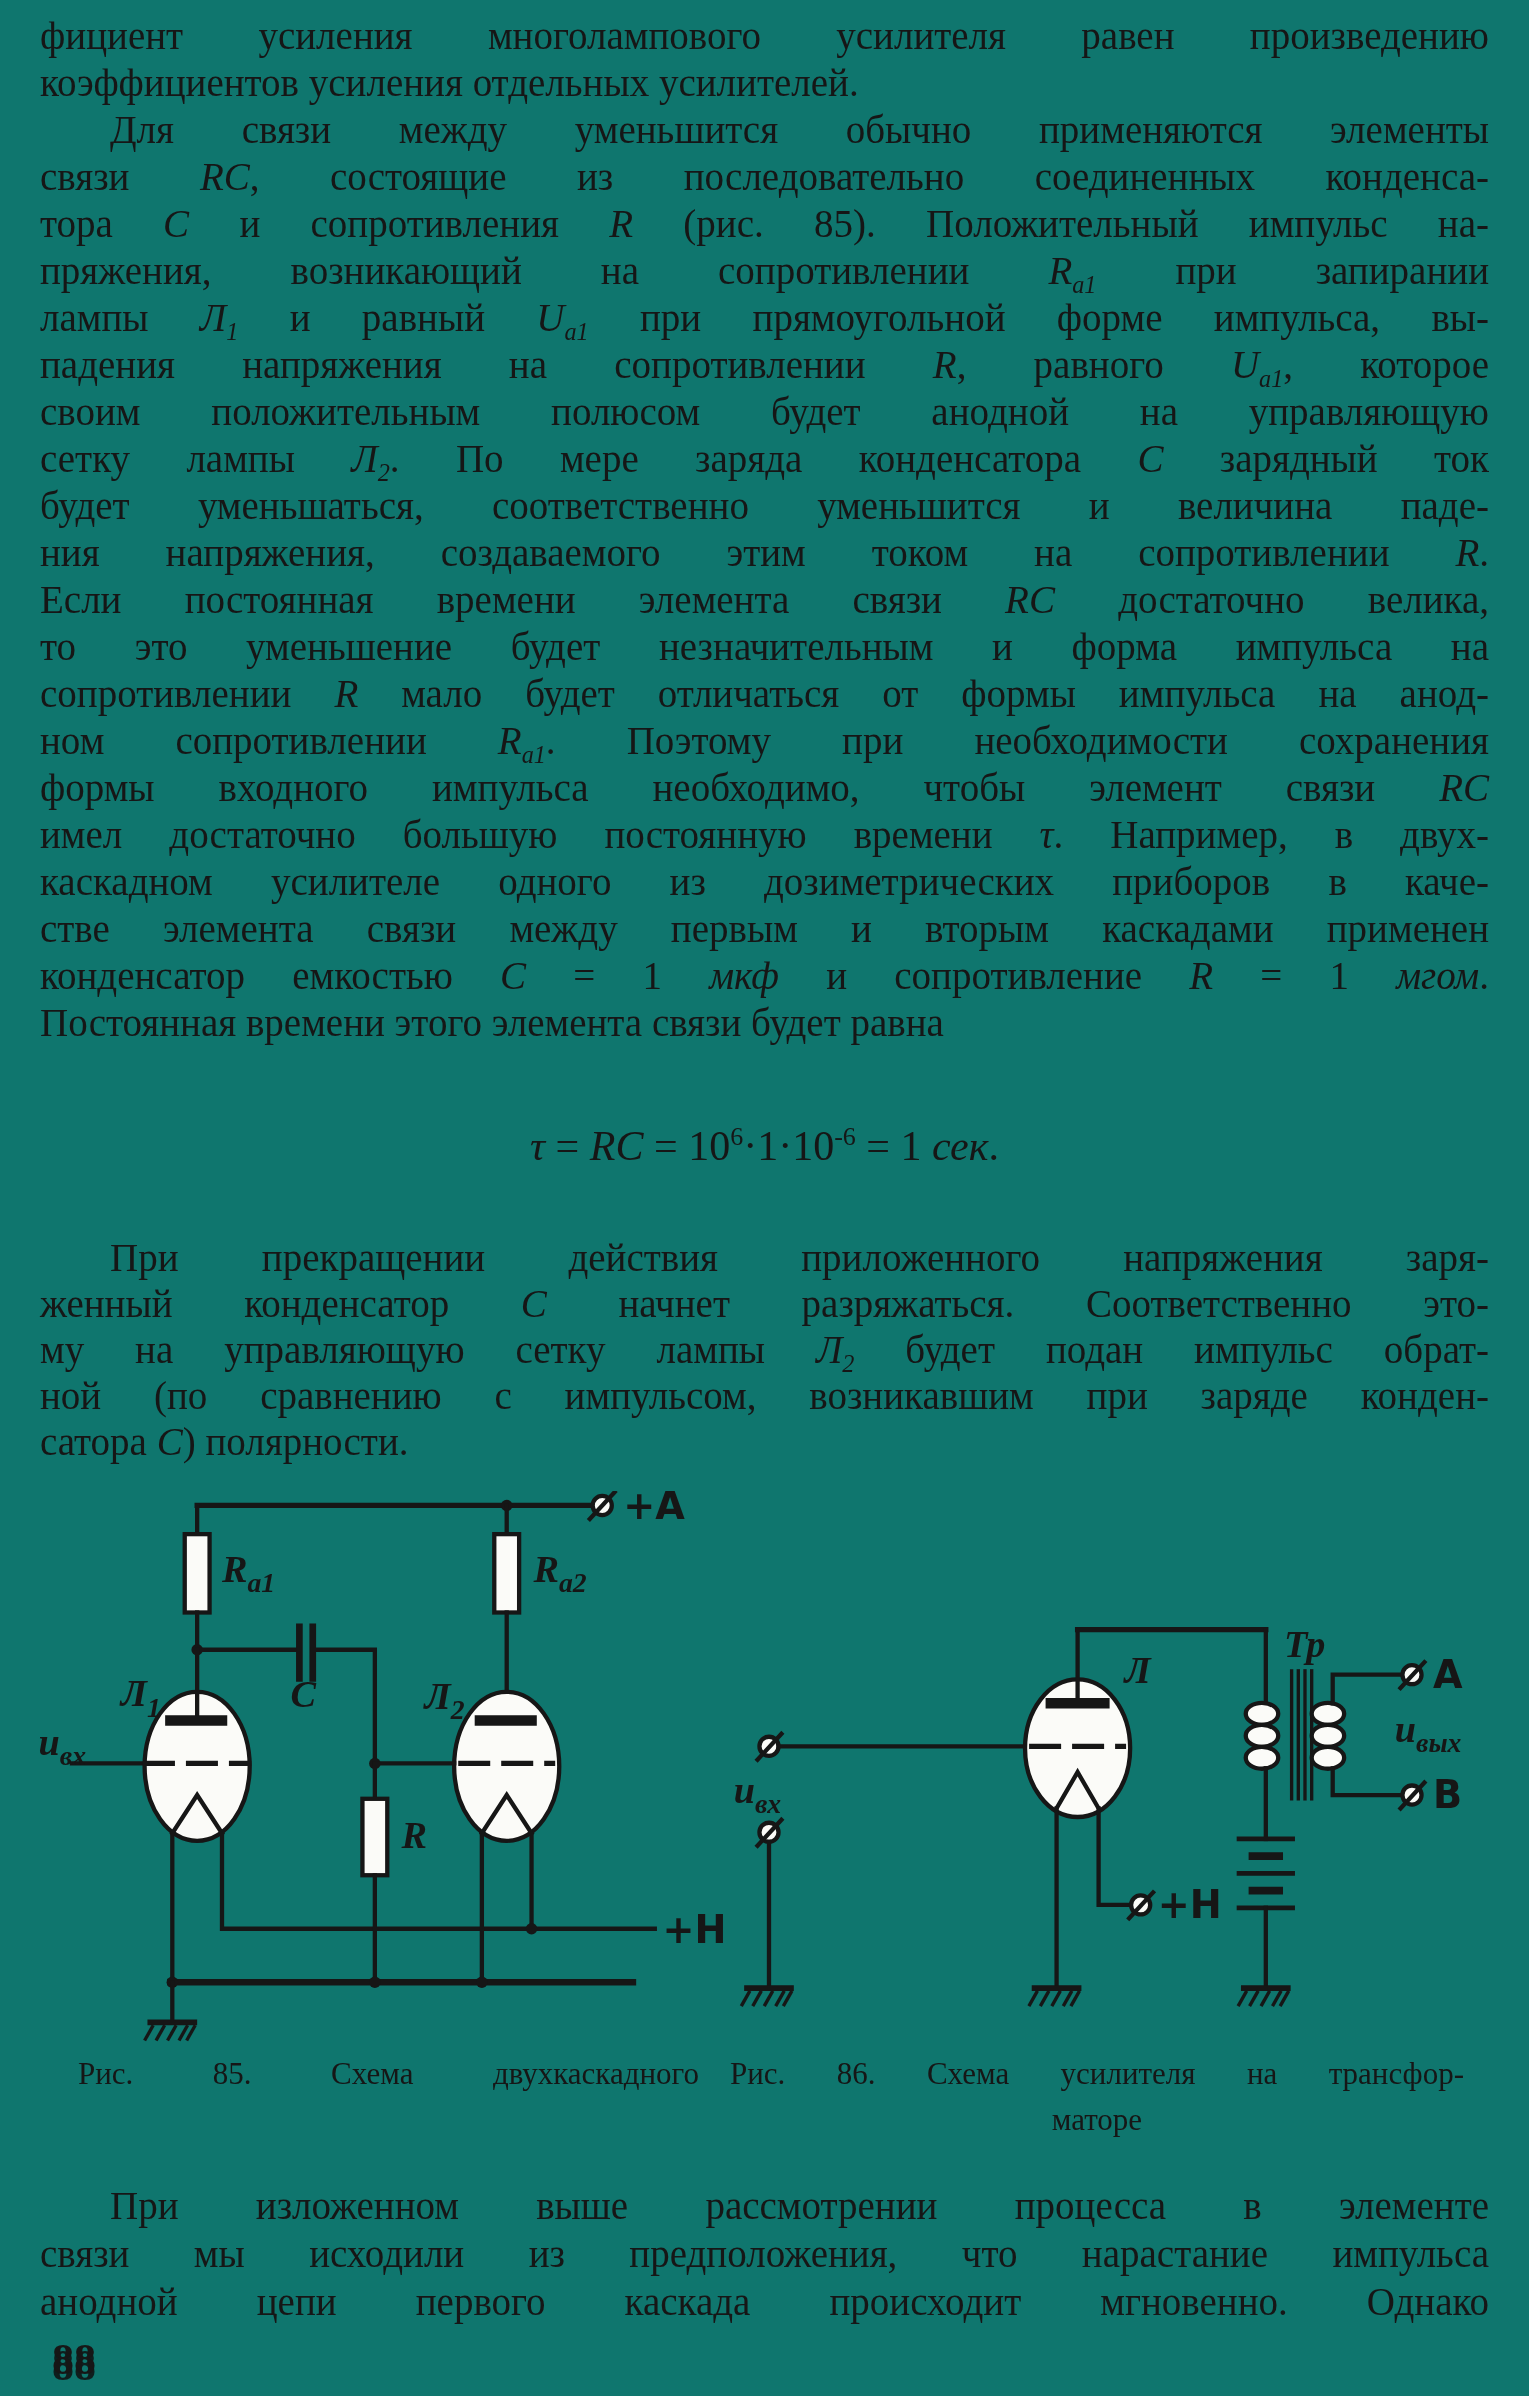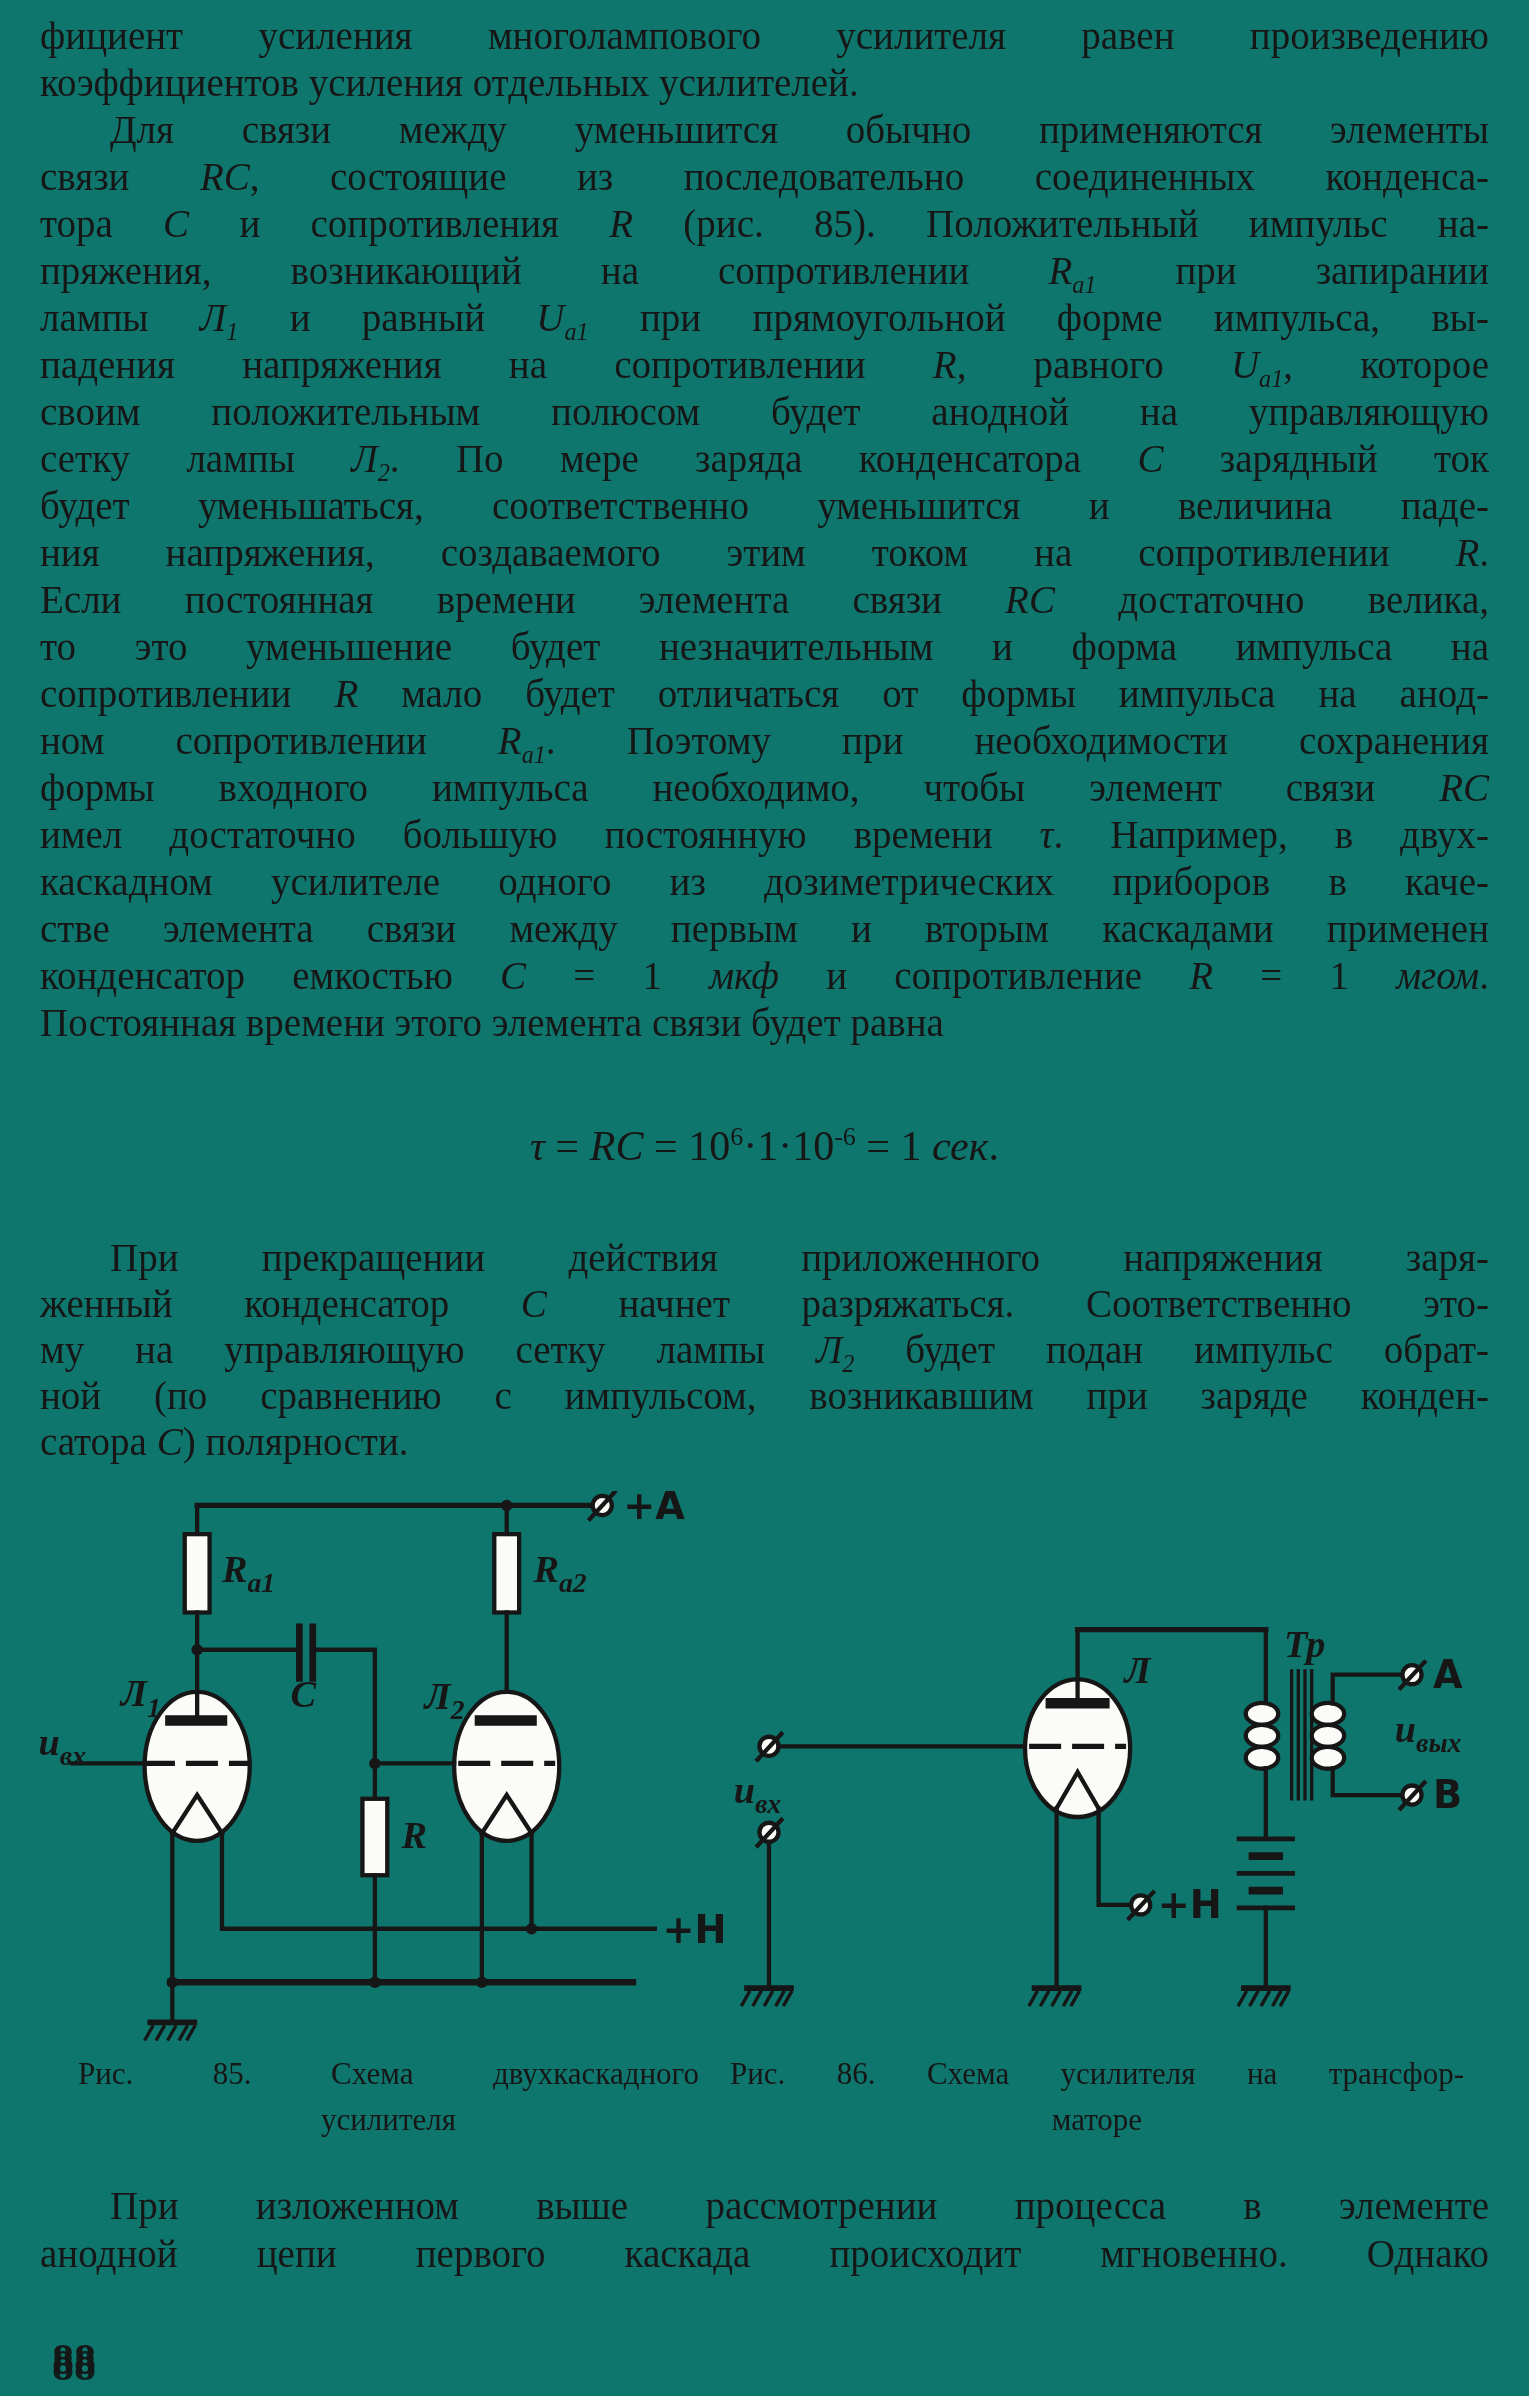--- a/index.html
+++ b/index.html
@@ -210,31 +210,31 @@
     <text class="slab" x="584" y="104"><tspan class="ti">Тр</tspan></text>
     <text class="slab" x="8" y="256"><tspan class="ti">u</tspan><tspan class="tsub" dy="11">вх</tspan></text>
     <text class="slab" x="700" y="192"><tspan class="ti">u</tspan><tspan class="tsub" dy="11">вых</tspan></text>
     <text class="slab" x="740" y="136"><tspan>А</tspan></text>
     <text class="slab" x="740" y="262"><tspan>В</tspan></text>
     <text class="slab" x="452" y="377"><tspan>+Н</tspan></text>
   </svg>
 
   <div class="caption" id="cap85">
     <div class="cap1"><span class="capnum">Рис. 85.</span> <span>Схема двухкаскадного</span></div>
-    <div class="cap2">усилителя</div>
   </div>
 
   <div class="caption" id="cap86">
     <div class="cap1"><span class="capnum">Рис. 86.</span> <span>Схема усилителя на трансфор-</span></div>
     <div class="cap2">маторе</div>
   </div>
 
   <div class="tb" id="blk-p4">
     <div>
         <div class="bline jl ind">При изложенном выше рассмотрении процесса в элементе</div>
+        <div class="bline jl">связи мы исходили из предположения, что нарастание импульса</div>
         <div class="bline jl">анодной цепи первого каскада происходит мгновенно. Однако</div>
       </div>
   </div>
 
   <div id="pageno">88</div>
 
 </div>
 
 
 </body></html>

